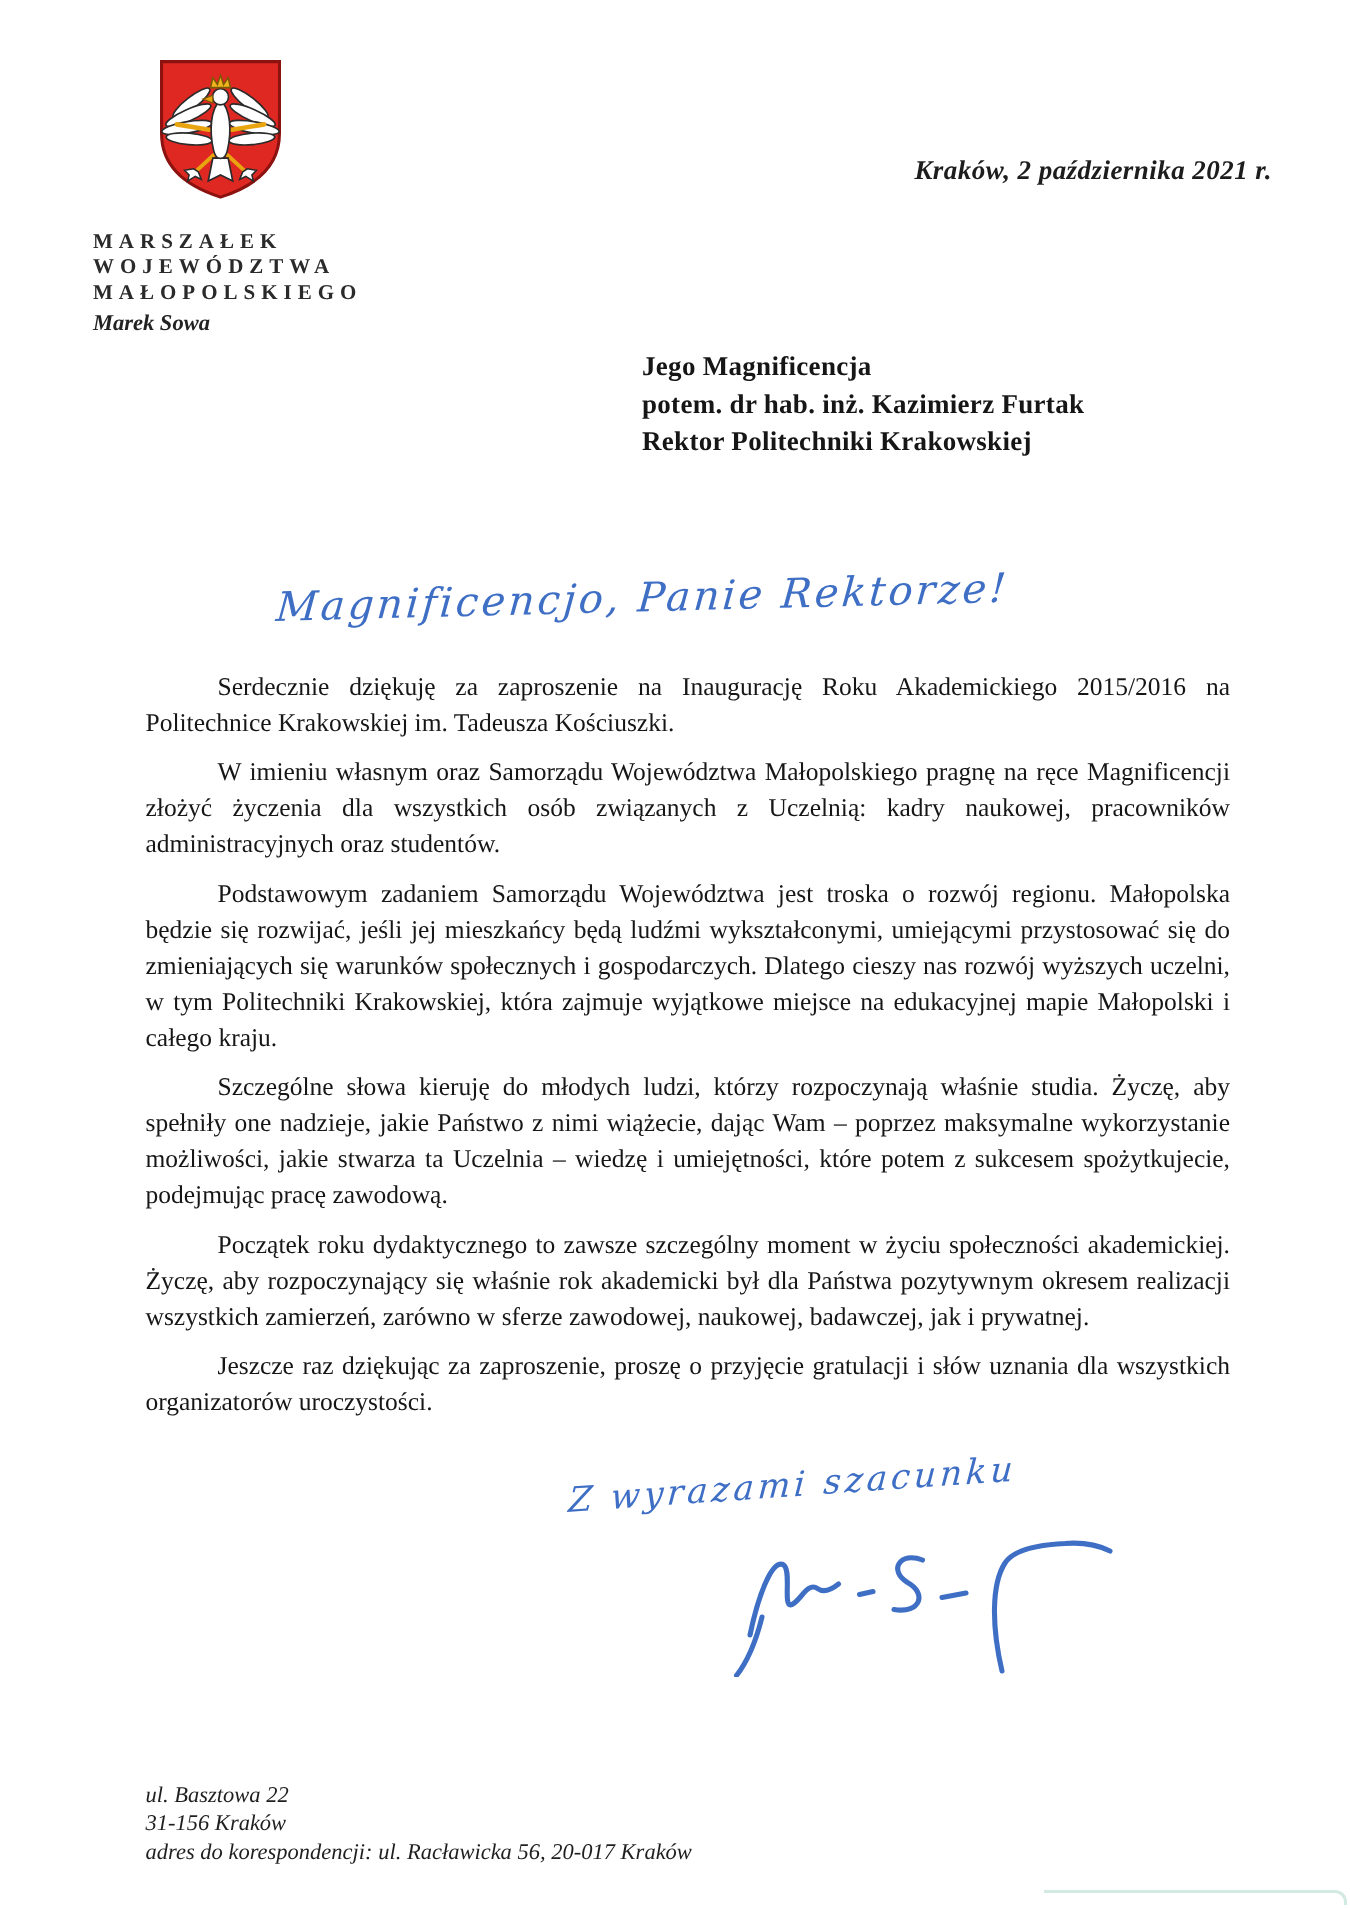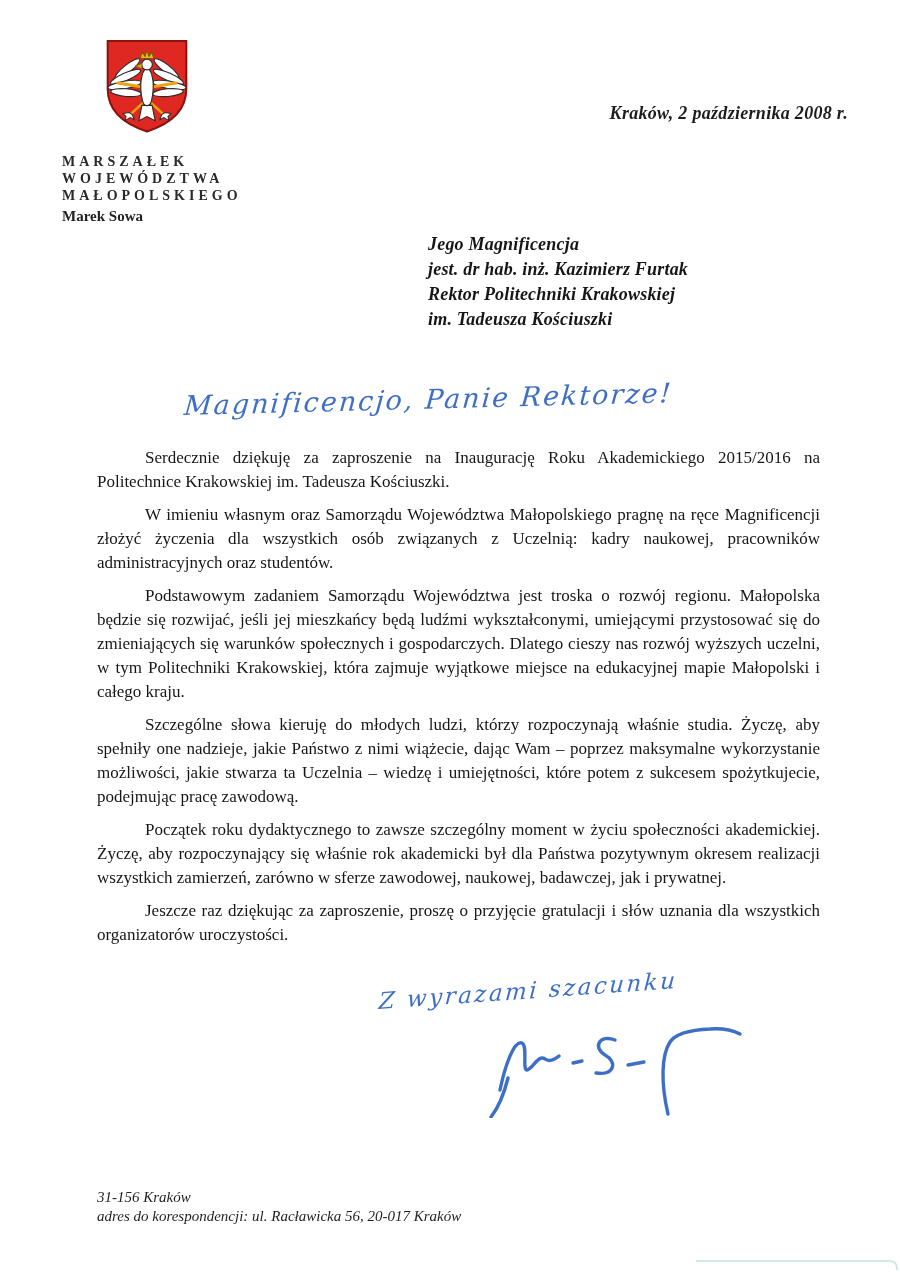--- a/index.html
+++ b/index.html
@@ -14,34 +14,34 @@
   }
 
   
   .letterhead{position:absolute;left:62px;top:38px;width:170px;}
   .coa{display:block;margin:0 auto 18px auto;}
   .sender-title{
     font-size:14px;font-weight:700;letter-spacing:4px;
     line-height:17px;color:#2a2a2a;white-space:nowrap;
   }
   .sender-name{
-    margin-top:4px;font-size:15px;font-weight:700;color:#222;
+    margin-top:4px;font-size:15px;font-style:italic;font-weight:700;color:#222;
   }
 
   
   .date-line{
     position:absolute;top:103px;right:52px;
     font-size:18px;font-style:italic;font-weight:700;color:#1d1d1d;
     letter-spacing:.3px;
   }
 
   
   .recipient{
     position:absolute;left:428px;top:232px;
-    font-size:18px;font-style:italic;font-weight:700;
+    font-size:18px;font-weight:700;
     line-height:25px;color:#161616;letter-spacing:.2px;
   }
 
   
   .hand{
     font-family:"DejaVu Serif",serif;
     font-style:italic;
     color:#3f6fc5;
   }
   .salutation{
@@ -125,27 +125,26 @@
       <path d="M75,50 L62,55 L75,60 Z" fill="#e8a50f" stroke="#7a5a07" stroke-width="1.5"></path>
 
       <path d="M72,40 L75,27 L81,36 L85,24 L89,36 L95,27 L98,40 Z" fill="#f0b41c" stroke="#7a5a07" stroke-width="2"></path>
     </svg>
     <div class="sender-title">MARSZAŁEK</div>
     <div class="sender-title">WOJEWÓDZTWA</div>
     <div class="sender-title">MAŁOPOLSKIEGO</div>
     <div class="sender-name">Marek Sowa</div>
   </div>
 
-  <div class="date-line">Kraków, 2 października 2008 r.</div>
+  <div class="date-line">Kraków, 2 października 2021 r.</div>
 
   <div class="recipient">
     <div>Jego Magnificencja</div>
-    <div>jest. dr hab. inż. Kazimierz Furtak</div>
+    <div>potem. dr hab. inż. Kazimierz Furtak</div>
     <div>Rektor Politechniki Krakowskiej</div>
-    <div>im. Tadeusza Kościuszki</div>
   </div>
 
   <div class="hand salutation">Magnificencjo, Panie Rektorze!</div>
 
   <div class="body-text">
     <p>Serdecznie dziękuję za zaproszenie na Inaugurację Roku Akademickiego 2015/2016 na Politechnice Krakowskiej im. Tadeusza Kościuszki.</p>
     <p>W imieniu własnym oraz Samorządu Województwa Małopolskiego pragnę na ręce Magnificencji złożyć życzenia dla wszystkich osób związanych z Uczelnią: kadry naukowej, pracowników administracyjnych oraz studentów.</p>
     <p>Podstawowym zadaniem Samorządu Województwa jest troska o rozwój regionu. Małopolska będzie się rozwijać, jeśli jej mieszkańcy będą ludźmi wykształconymi, umiejącymi przystosować się do zmieniających się warunków społecznych i gospodarczych. Dlatego cieszy nas rozwój wyższych uczelni, w tym Politechniki Krakowskiej, która zajmuje wyjątkowe miejsce na edukacyjnej mapie Małopolski i całego kraju.</p>
     <p>Szczególne słowa kieruję do młodych ludzi, którzy rozpoczynają właśnie studia. Życzę, aby spełniły one nadzieje, jakie Państwo z nimi wiążecie, dając Wam – poprzez maksymalne wykorzystanie możliwości, jakie stwarza ta Uczelnia – wiedzę i umiejętności, które potem z sukcesem spożytkujecie, podejmując pracę zawodową.</p>
     <p>Początek roku dydaktycznego to zawsze szczególny moment w życiu społeczności akademickiej. Życzę, aby rozpoczynający się właśnie rok akademicki był dla Państwa pozytywnym okresem realizacji wszystkich zamierzeń, zarówno w sferze zawodowej, naukowej, badawczej, jak i prywatnej.</p>
@@ -166,19 +165,20 @@
         <path d="M137,22 C122,16 114,29 127,37 C140,44 136,58 118,55"></path>
 
         <path d="M150,47 L166,44"></path>
 
         <path d="M190,96 C183,66 183,38 192,24 C197,16 212,12 232,11 C245,10 254,12 262,16"></path>
       </g>
     </svg>
   </div>
 
   <div class="footer">
+    <div>ul. Basztowa 22</div>
     <div>31-156 Kraków</div>
     <div>adres do korespondencji: ul. Racławicka 56, 20-017 Kraków</div>
   </div>
 
   <div class="scan-edge"></div>
 
 </div>
 
 </body></html>

